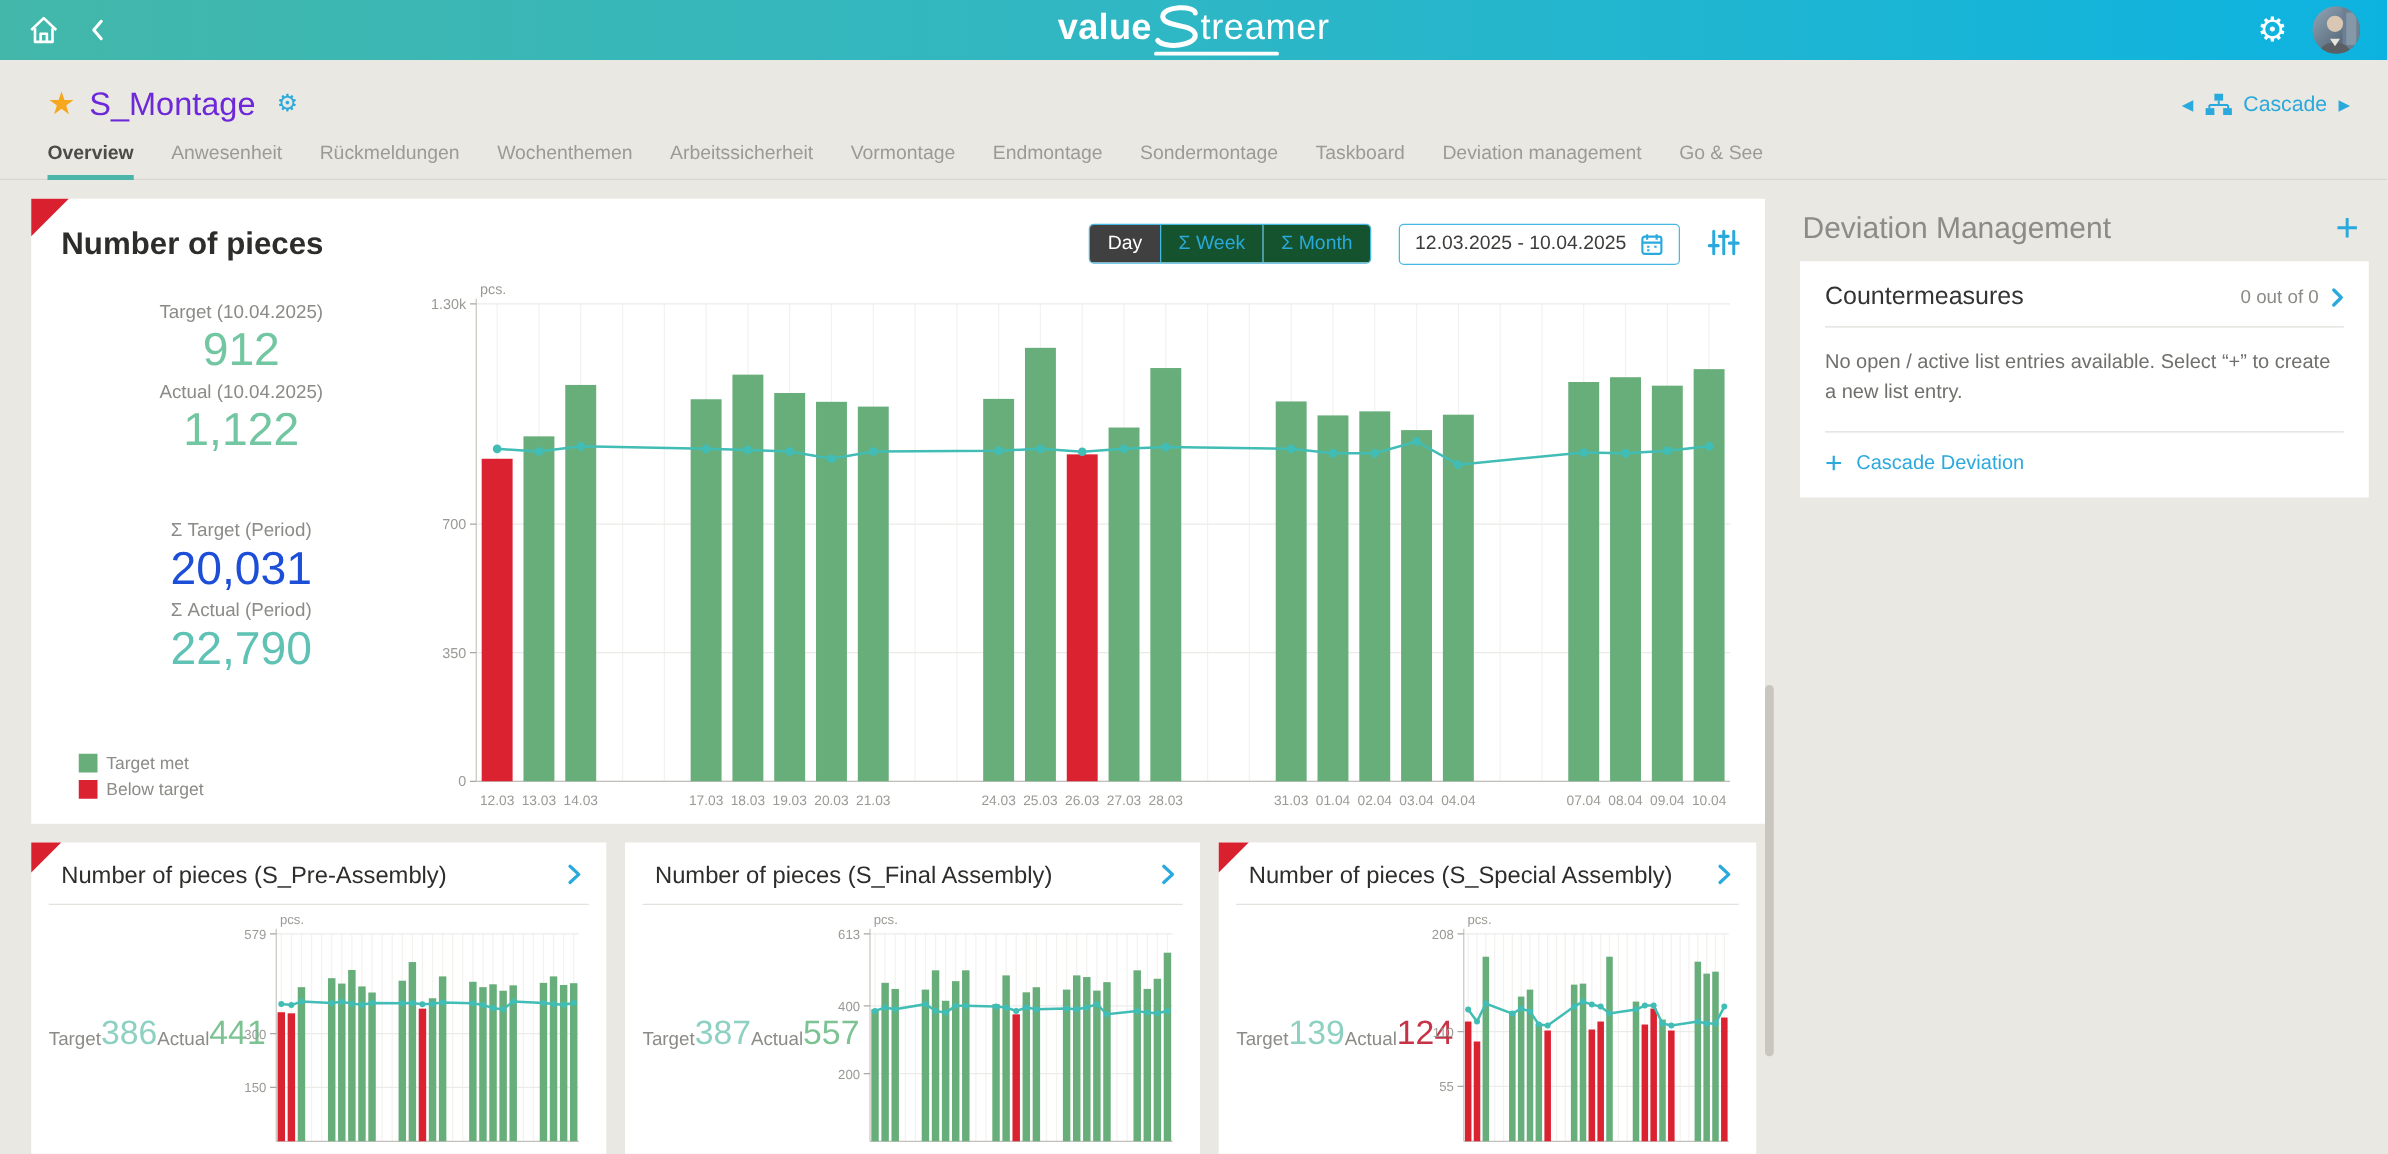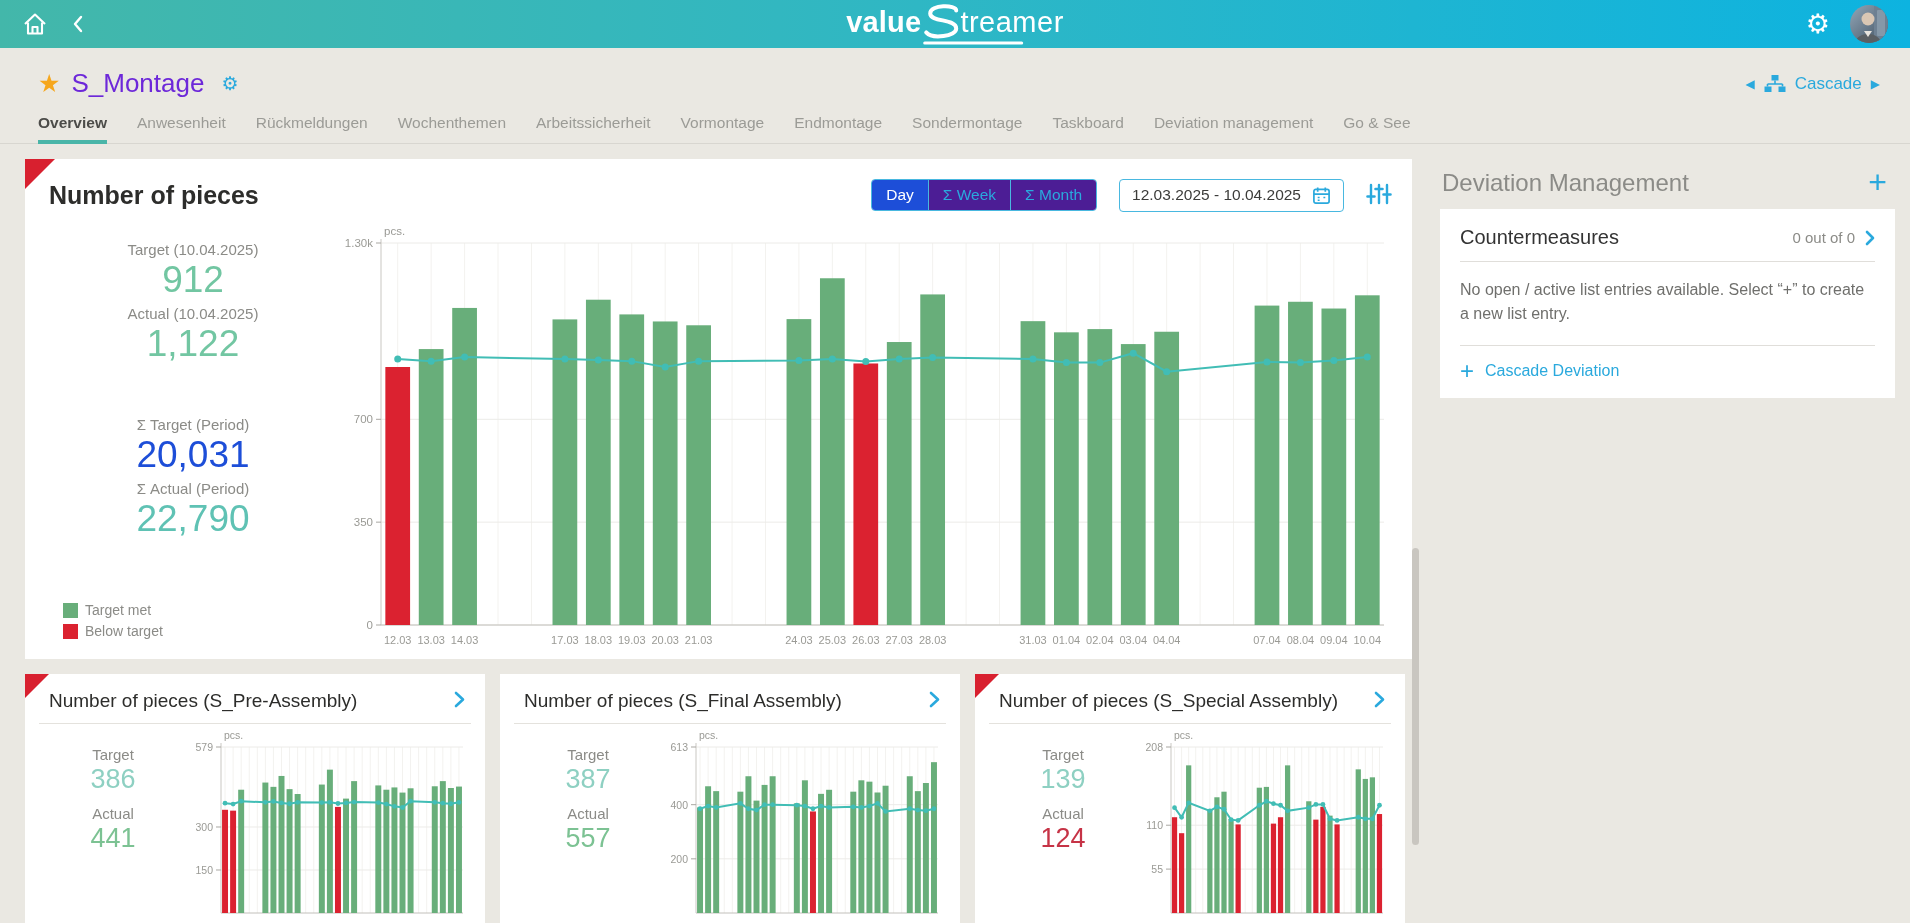--- a/index.html
+++ b/index.html
@@ -40,24 +40,24 @@
   .corner-flag { position:absolute; left:0; top:0; width:0; height:0;
     border-top:30px solid #d8202f; border-right:30px solid transparent; }
   .corner-flag.small { border-top-width:24px; border-right-width:24px; }
 
   
   .main-card { position:relative; background:#fff; height:500px; padding:16px 20px 0 22px; }
   .card-head { display:flex; align-items:center; height:40px; }
   .card-title { font-size:25px; font-weight:600; color:#2d2d2b; margin:0 0 0 2px; }
   .head-controls { margin-left:auto; display:flex; align-items:center; gap:22px; }
   .toggle-group { display:flex; border:1px solid #49b8e0; border-radius:4px; overflow:hidden; }
-  .toggle-btn { background:#4c1d95; color:#2aa9dd; font-size:15.5px; padding:6px 14px; border:none;
+  .toggle-btn { background:#14532d; color:#2aa9dd; font-size:15.5px; padding:6px 14px; border:none;
     border-left:1px solid #49b8e0; cursor:pointer; font-family:inherit; }
   .toggle-btn:first-child { border-left:none; }
-  .toggle-btn.active { background:#1d4ed8; color:#fff; }
+  .toggle-btn.active { background:#404040; color:#fff; }
   .date-btn { display:flex; align-items:center; gap:11px; border:1px solid #49b8e0; border-radius:4px;
     background:#fff; color:#3c3c3a; font-size:15.5px; padding:6px 12px; cursor:pointer; font-family:inherit; }
   .plain-btn { background:none; border:none; padding:0; cursor:pointer; }
 
   .card-body { display:flex; height:430px; margin-top:8px; }
   .stats-col { width:292px; display:flex; flex-direction:column; align-items:center; padding-top:18px; }
   .stat { text-align:center; margin-bottom:3px; }
   .stat.gap { margin-top:48px; }
   .stat-label { font-size:15px; color:#8b8b87; }
   .stat-value { font-size:37px; font-weight:300; line-height:1.18; }
@@ -82,21 +82,21 @@
   .create-plus { font-size:24px; font-weight:300; line-height:0.8; }
 
   
   .bottom-grid { display:grid; grid-template-columns:460px 460px 430px; column-gap:15px; margin-top:15px; }
   .mini-card { position:relative; background:#fff; height:270px; padding:12px 14px 0; }
   .mini-head { display:flex; align-items:center; padding:4px 6px 0 10px; }
   .mini-title { font-size:19px; color:#2d2d2b; font-weight:400; margin:0; }
   .mini-chevron { margin-left:auto; }
   .mini-divider { border:none; border-top:1px solid #e4e2dd; margin:11px 0 0; }
   .mini-body { display:flex; margin-top:8px; height:185px; }
-  .mini-stats { width:148px; display:flex; flex-direction:column; align-items:center; padding-top:14px; }
+  .mini-stats { width:148px; display:flex; flex-direction:row; align-items:center; padding-top:14px; }
   .mini-stat-label { font-size:15px; color:#8b8b87; }
   .mini-stat-value { font-size:27px; font-weight:300; line-height:1.2; margin-bottom:10px; }
   .mini-chart { flex:1; height:185px; }
 
   .scroll-thumb { position:absolute; left:1412px; top:548px; width:7px; height:297px;
     background:#c9c6c0; border-radius:4px; cursor:pointer; }
 </style>
 </head>
 <body>
 

